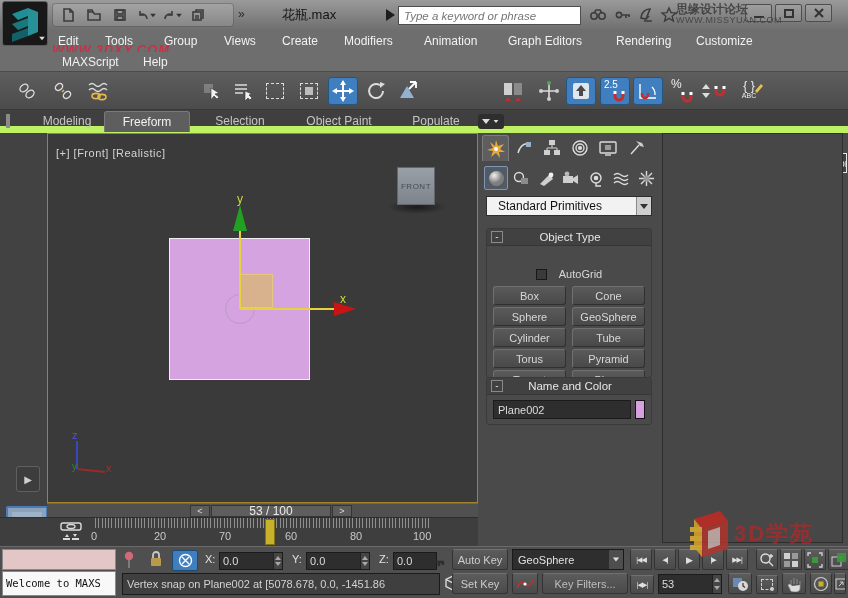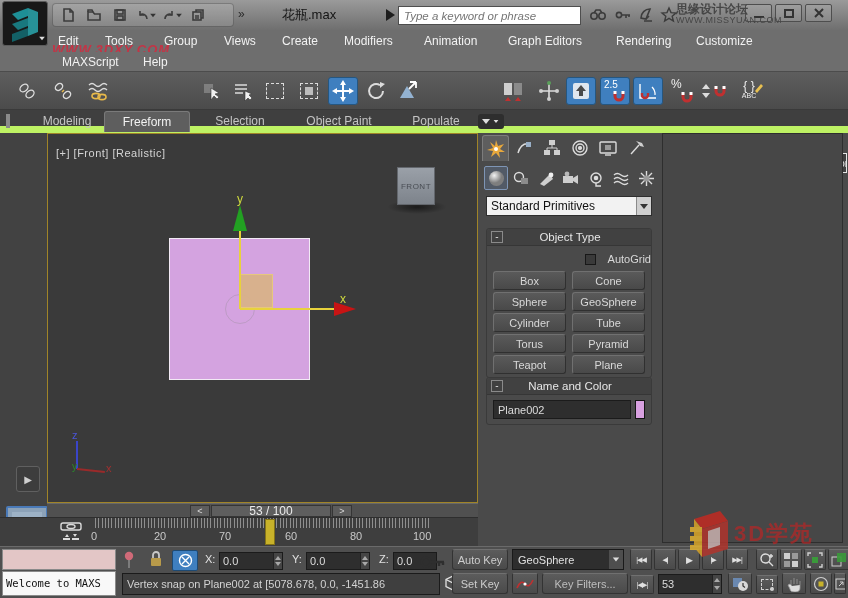--- a/index.html
+++ b/index.html
@@ -30,21 +30,21 @@
   .menubar2{position:absolute;left:0;top:52px;width:848px;height:20px;background:#6e6e6e;border-bottom:1px solid #4c4c4c}
   .menu-item{position:absolute;top:0;height:22px;line-height:22px;color:#f2f2f2;font-size:12px}
   .wm-red{color:rgba(205,45,65,.9);font-weight:bold;font-style:italic;font-size:13px;letter-spacing:1px}
 
   
   .toolbar{position:absolute;left:0;top:72px;width:848px;height:38px;
     background:linear-gradient(#5e5e5e,#4b4b4b);border-bottom:1px solid #3a3a3a}
   .tbtn{position:absolute;top:5px;width:30px;height:28px;display:flex;align-items:center;justify-content:center;border-radius:3px}
   .tbtn.blue{background:#3f7fbf;border:1px solid #26567f}
   .dd{position:absolute;display:flex;align-items:center;background:#e9e9e9;border:1px solid #2e2e2e;height:20px;font-size:11px;color:#111}
-  .dd .txt{flex:1;padding:0 4px;overflow:hidden;white-space:nowrap}
+  .dd .txt{flex:1;padding:0 11px;overflow:hidden;white-space:nowrap}
   .dd .arw{width:15px;height:100%;background:#cfcfcf;border-left:1px solid #8a8a8a;display:flex;align-items:center;justify-content:center}
   .caret{width:0;height:0;border-left:4px solid transparent;border-right:4px solid transparent;border-top:5px solid #333}
   .caret.lt{border-top-color:#ddd}
 
   
   .ribbon{position:absolute;left:0;top:110px;width:848px;height:23px;background:#3f3f3f;border-bottom:7px solid #bef264}
   .rtab{position:absolute;top:1px;height:21px;line-height:21px;color:#c4c4c4;font-size:12px;text-align:center}
   .rtab.active{background:#5e5e5e;color:#f2f2f2;border:1px solid #7a7a7a;border-bottom:none;border-radius:3px 3px 0 0}
 
   
@@ -511,21 +511,21 @@
         <span class="arw">
           <span class="caret"></span>
         </span>
       </div>
 
     <div class="rollout" style="top:95px;height:150px">
       <div class="ro-head">
         <span class="minus">-</span>
         <span class="t">Object Type</span>
       </div>
-      <div style="display:flex;align-items:center;justify-content:flex-end;gap:12px;height:20px;margin-top:3px">
+      <div style="display:flex;align-items:center;justify-content:center;gap:12px;height:20px;margin-top:18px">
         <span style="width:11px;height:11px;background:#3a3a3a;border:1px solid #181818"></span>
         <span style="font-size:11px;color:#d8d8d8">AutoGrid</span>
       </div>
       <div style="display:grid;grid-template-columns:1fr 1fr;gap:2px 6px;padding:2px 6px">
         <div class="ot-btn">Box</div>
         <div class="ot-btn">Cone</div>
         <div class="ot-btn">Sphere</div>
         <div class="ot-btn">GeoSphere</div>
         <div class="ot-btn">Cylinder</div>
         <div class="ot-btn">Tube</div>

